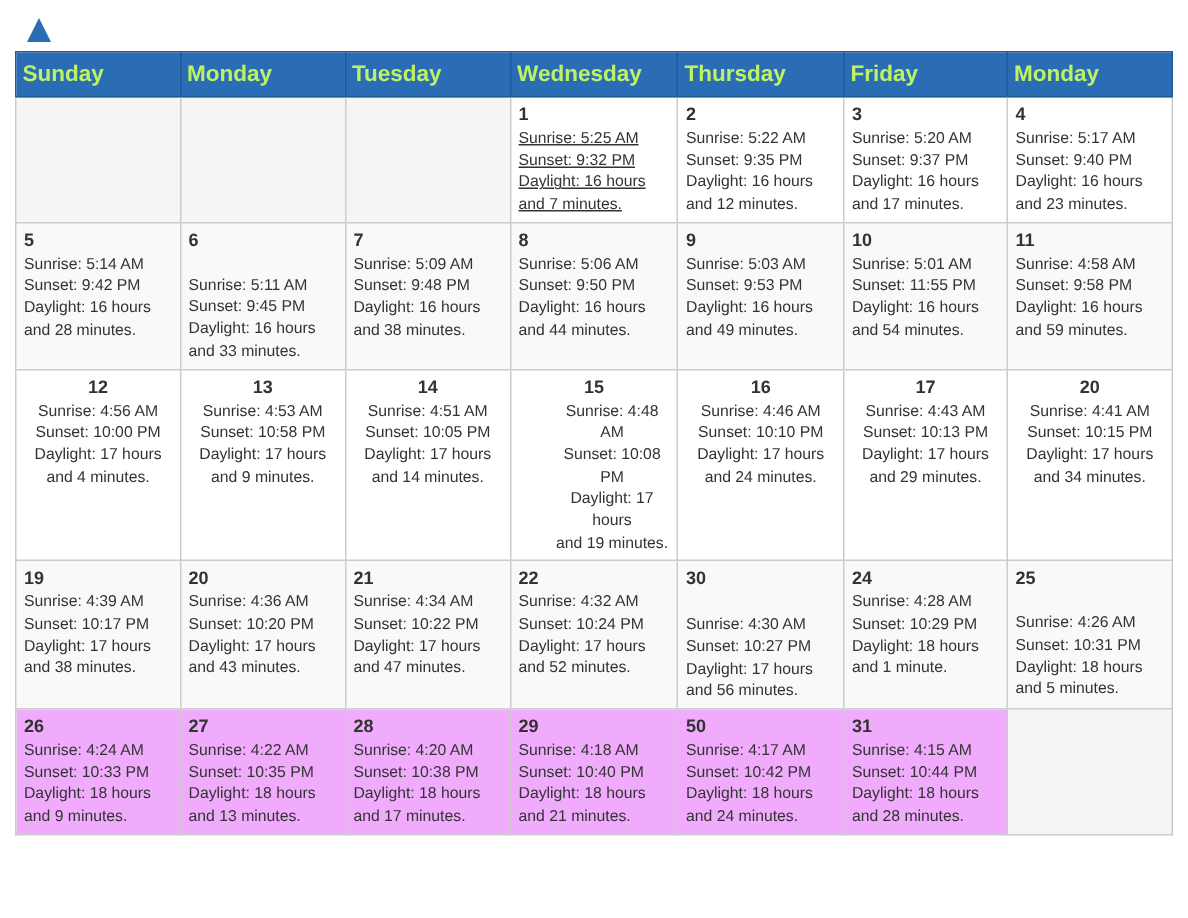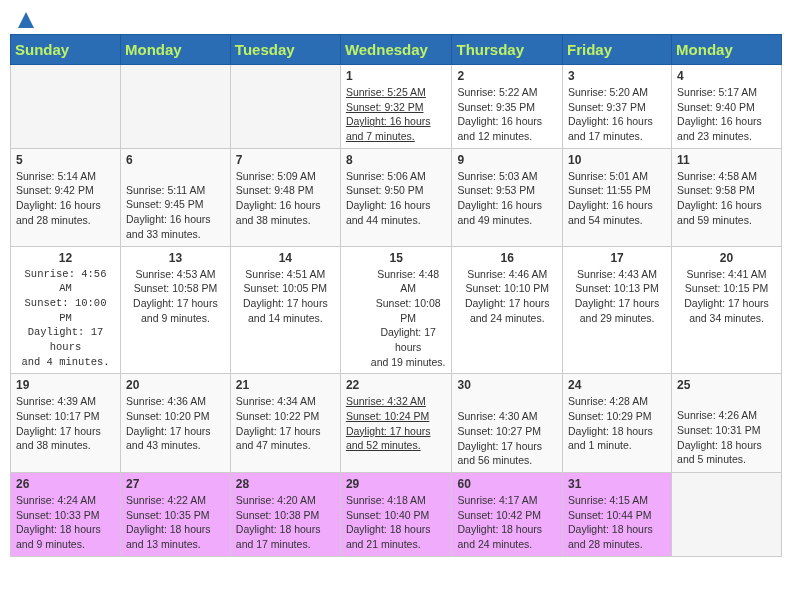--- a/index.html
+++ b/index.html
@@ -216,21 +216,21 @@
           <span class="day-number">11</span>
           <div class="day-info" style="white-space: pre-line;">Sunrise: 4:58 AM
 Sunset: 9:58 PM
 Daylight: 16 hours
 and 59 minutes.</div>
         </td>
       </tr>
       <tr class="row-3">
         <td>
           <span class="day-number">12</span>
-          <div class="day-info" style="white-space: pre-line; font-family: Liberation Mono, monospace;">Sunrise: 4:56 AM
+          <div class="day-info" style="white-space: pre-line;">Sunrise: 4:56 AM
 Sunset: 10:00 PM
 Daylight: 17 hours
 and 4 minutes.</div>
         </td>
         <td>
           <span class="day-number">13</span>
           <div class="day-info" style="white-space: pre-line;">Sunrise: 4:53 AM
 Sunset: 10:58 PM
 Daylight: 17 hours
 and 9 minutes.</div>
@@ -288,21 +288,21 @@
         </td>
         <td>
           <span class="day-number">21</span>
           <div class="day-info" style="white-space: pre-line;">Sunrise: 4:34 AM
 Sunset: 10:22 PM
 Daylight: 17 hours
 and 47 minutes.</div>
         </td>
         <td>
           <span class="day-number">22</span>
-          <div class="day-info" style="white-space: pre-line; text-decoration: underline;">Sunrise: 4:32 AM
+          <div class="day-info" style="white-space: pre-line;">Sunrise: 4:32 AM
 Sunset: 10:24 PM
 Daylight: 17 hours
 and 52 minutes.</div>
         </td>
         <td>
           <span class="day-number">30</span>
           <div class="day-info" style="white-space: pre-line; margin-top: 17px;">Sunrise: 4:30 AM
 Sunset: 10:27 PM
 Daylight: 17 hours
 and 56 minutes.</div>
@@ -345,21 +345,21 @@
 and 17 minutes.</div>
         </td>
         <td>
           <span class="day-number">29</span>
           <div class="day-info" style="white-space: pre-line;">Sunrise: 4:18 AM
 Sunset: 10:40 PM
 Daylight: 18 hours
 and 21 minutes.</div>
         </td>
         <td>
-          <span class="day-number">60</span>
+          <span class="day-number">50</span>
           <div class="day-info" style="white-space: pre-line;">Sunrise: 4:17 AM
 Sunset: 10:42 PM
 Daylight: 18 hours
 and 24 minutes.</div>
         </td>
         <td>
           <span class="day-number">31</span>
           <div class="day-info" style="white-space: pre-line;">Sunrise: 4:15 AM
 Sunset: 10:44 PM
 Daylight: 18 hours

